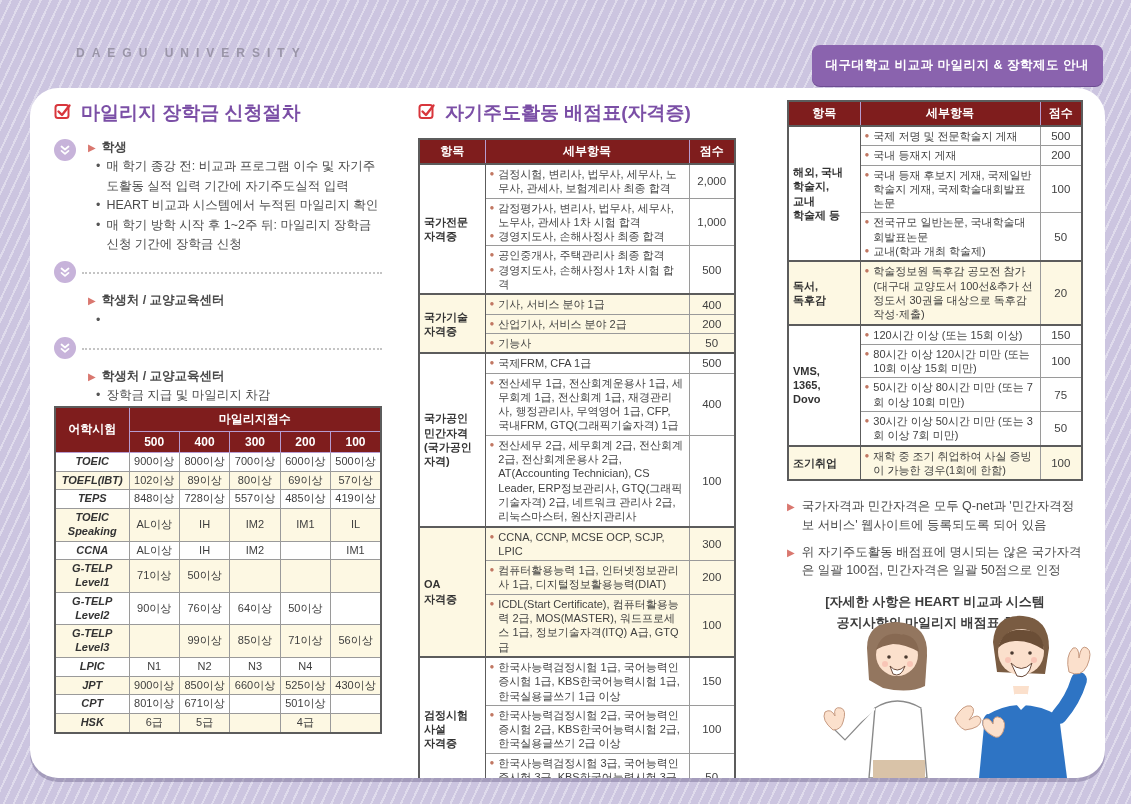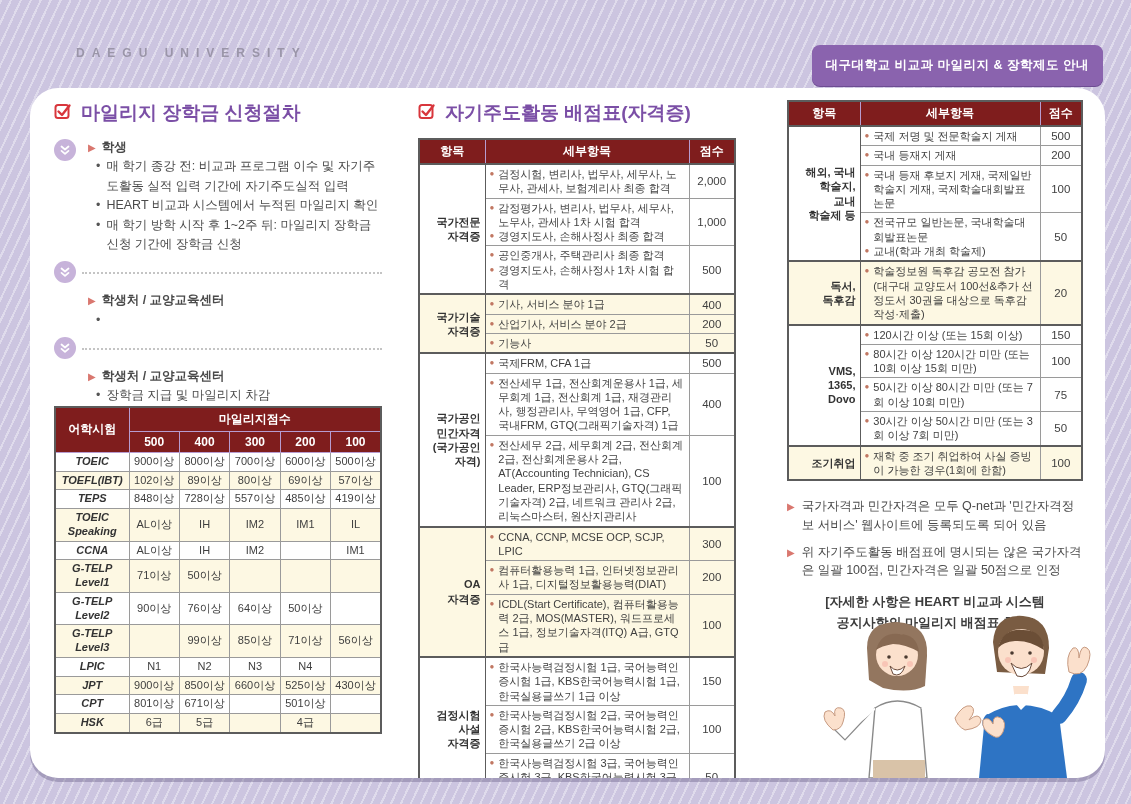--- a/index.html
+++ b/index.html
@@ -32,21 +32,21 @@
   .sep{display:flex;align-items:center;gap:4px;margin:6px 0 8px 0;}
   .dotline{flex:1;border-top:2px dotted #c4c4c4;margin-top:2px;}
   
   table.tbl{border-collapse:collapse;width:100%;table-layout:fixed;
      border:2px solid #5c5c5c;font-size:11px;}
   .tbl th{background:#7f1d1d;color:#fff;font-weight:bold;font-size:12px;padding:3px 2px;
      border:1px solid #b79cd0;text-align:center;}
   .tbl td{border:1px solid #9a9a9a;padding:2px 4px;vertical-align:middle;}
   tr.shade td{background:#fdf8e3;}
   tr.gstart td{border-top:2px solid #5c5c5c;}
-  td.item{font-weight:bold;text-align:right;white-space:pre-line;color:#333;
+  td.item{font-weight:bold;text-align:left;white-space:pre-line;color:#333;
      border-right:1px solid #5c5c5c;line-height:1.3;}
   td.detail{line-height:1.3;}
   td.score{text-align:center;font-size:11.5px;border-left:1px solid #5c5c5c;}
   .dline{display:flex;gap:4px;}
   .ddot{color:#c17762;font-size:8px;line-height:14px;flex:0 0 auto;}
   .dtxt{flex:1;}
   
   .lang{margin-top:14px;font-size:10.8px;}
   .lang td{text-align:center;padding:2px 1px;line-height:1.25;}
   .lang td.test{font-weight:bold;white-space:pre-line;color:#333;font-style:italic;}

